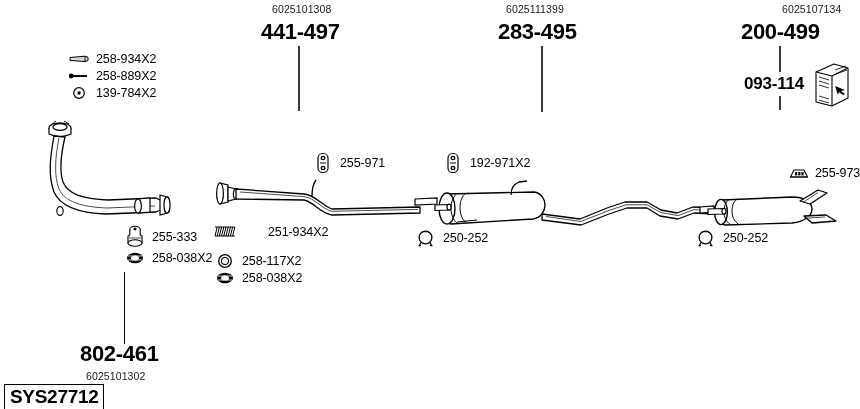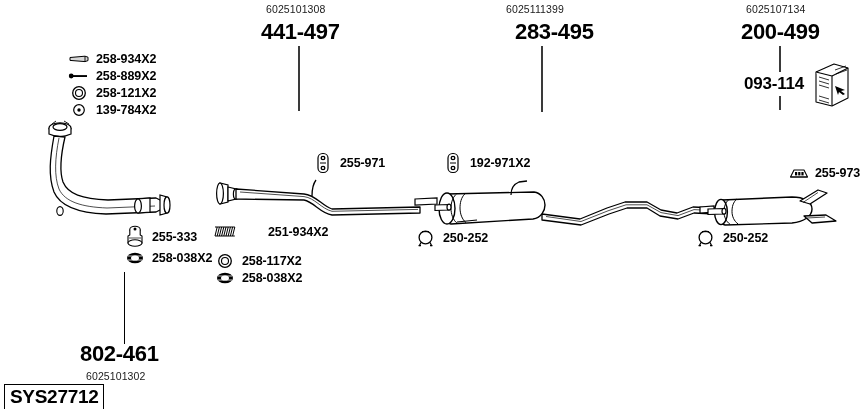--- a/index.html
+++ b/index.html
@@ -64,48 +64,47 @@
     background: #000;
     width: 1.3px;
   }
 
   
   .legrow {
     display: flex;
     align-items: center;
     gap: 6px;
     height: 17px;
-    font-weight: bold;
   }
   .legrow .ic {
     width: 22px;
     height: 15px;
     display: flex;
     align-items: center;
     justify-content: center;
     flex: 0 0 22px;
   }
 
   
   svg { display: block; overflow: visible; }
 </style>
 </head>
 <body>
 
 <div id="page">
 
-  <div class="abs oem" style="left:266px; top:3px;">6025101308</div>
+  <div class="abs oem" style="left:272px; top:3px;">6025101308</div>
   <div class="abs bignum" style="left:261px; top:19px;">441-497</div>
   <div class="abs vline" style="left:298px; top:46px; height:65px;"></div>
 
   <div class="abs oem" style="left:506px; top:3px;">6025111399</div>
-  <div class="abs bignum" style="left:498px; top:19px;margin-left:17px;">283-495</div>
+  <div class="abs bignum" style="left:498px; top:19px;">283-495</div>
   <div class="abs vline" style="left:541px; top:46px; height:66px;"></div>
 
-  <div class="abs oem" style="left:746px; top:3px;">6025107134</div>
+  <div class="abs oem" style="left:782px; top:3px;">6025107134</div>
   <div class="abs bignum" style="left:741px; top:19px;">200-499</div>
   <div class="abs vline" style="left:779px; top:46px; height:26px;"></div>
 
   <div class="abs midnum" style="left:744px; top:74px;">093-114</div>
   <div class="abs vline" style="left:779px; top:96px; height:14px;"></div>
 
   <div class="abs" style="left:812px; top:60px;">
     <svg width="40" height="50" viewBox="0 0 40 50">
       <g fill="#ffffff" stroke="#000" stroke-width="1.1" stroke-linejoin="round">
         <path d="M4 12 L22 4 L36 8 L36 38 L20 46 L4 42 Z"></path>
@@ -142,29 +141,20 @@
     <div class="legrow">
       <span class="ic">
         <svg width="22" height="8" viewBox="0 0 22 8">
           <circle cx="3.2" cy="4" r="2.4" fill="#000"></circle>
           <rect x="4" y="3.1" width="15" height="1.9" fill="#000"></rect>
         </svg>
       </span>
       <span class="partlbl">258-889X2</span>
     </div>
 
-    <div class="legrow">
-      <span class="ic">
-        <svg width="16" height="16" viewBox="0 0 16 16">
-          <circle cx="8" cy="8" r="6.3" fill="#fff" stroke="#000" stroke-width="1.3"></circle>
-          <circle cx="8" cy="8" r="3.5" fill="#fff" stroke="#000" stroke-width="1.1"></circle>
-        </svg>
-      </span>
-      <span class="partlbl">258-121X2</span>
-    </div>
 
     <div class="legrow">
       <span class="ic">
         <svg width="14" height="14" viewBox="0 0 14 14">
           <circle cx="7" cy="7" r="5.3" fill="#fff" stroke="#000" stroke-width="1.2"></circle>
           <circle cx="7" cy="7" r="1.7" fill="#000"></circle>
         </svg>
       </span>
       <span class="partlbl">139-784X2</span>
     </div>

